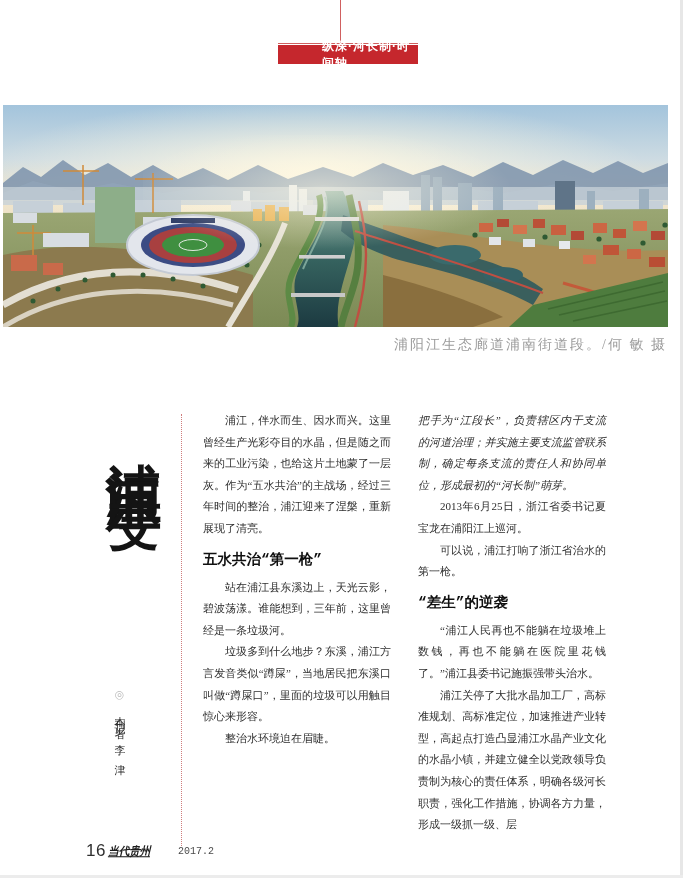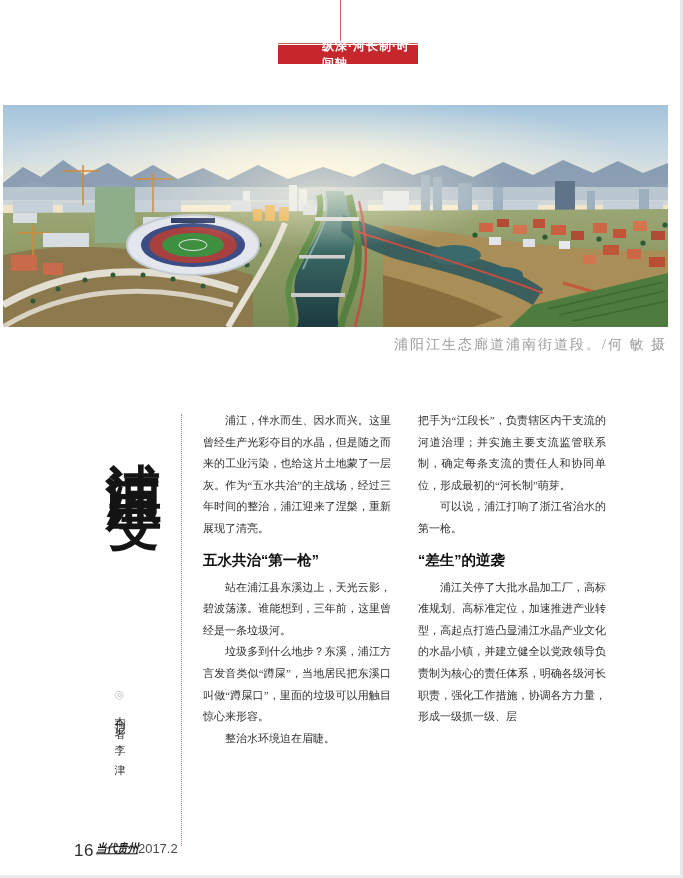--- a/index.html
+++ b/index.html
@@ -37,31 +37,31 @@
 
   
   .divider { position:absolute; left:181px; top:414px; height:432px; width:0;
              border-left:1px dotted #cf7d7d; }
 
   
   .columns { position:absolute; left:203px; top:410px; width:403px; display:flex; gap:27px; }
   .col { width:188px; font-size:11px; line-height:21.6px; color:#2e2e2e; text-align:justify;
          text-justify:inter-ideograph; word-break:break-all; }
   .col p { text-indent:2em; }
-  .col p.no-indent { text-indent:0; }
-  .col h2 { font-family:Liberation Sans, sans-serif; font-size:14.5px;
+  .col p.no-indent { text-indent:0;font-style:italic; }
+  .col h2 { font-family:Liberation Mono, monospace; font-size:14.5px;
             font-weight:bold; color:#101010; margin:10px 0 7px; line-height:20px; }
 
   
-  .footer { position:absolute; left:74px; top:841px; display:flex; align-items:flex-start; }
+  .footer { position:absolute; left:86px; top:841px; display:flex; align-items:center; }
   .page-num { font-family:"Liberation Sans","DejaVu Sans",sans-serif; font-size:17px;
               color:#2f2f2f; letter-spacing:0.5px; }
   .magazine { font-size:11px; font-weight:bold; font-style:italic; color:#1d1d1d;
               margin-left:2px; letter-spacing:-0.5px; transform:scaleY(1.05);text-decoration:underline; }
-  .issue { font-size:13px; color:#4a4a4a; font-family:Liberation Sans, sans-serif; }
+  .issue { font-size:10px; color:#4a4a4a; font-family:Liberation Mono, monospace;padding-left:28px; }
 </style>
 </head>
 <body>
 
 <div class="page">
 
   <div class="rule-v"></div>
   <div class="rule-h"></div>
   <div class="badge">纵深·河长制·时间轴</div>
 
@@ -238,22 +238,24 @@
   <div class="columns">
     <div class="col">
         <p>浦江，伴水而生、因水而兴。这里曾经生产光彩夺目的水晶，但是随之而来的工业污染，也给这片土地蒙了一层灰。作为“五水共治”的主战场，经过三年时间的整治，浦江迎来了涅槃，重新展现了清亮。</p>
         <h2>五水共治“第一枪”</h2>
         <p>站在浦江县东溪边上，天光云影，碧波荡漾。谁能想到，三年前，这里曾经是一条垃圾河。</p>
         <p>垃圾多到什么地步？东溪，浦江方言发音类似“蹲屎”，当地居民把东溪口叫做“蹲屎口”，里面的垃圾可以用触目惊心来形容。</p>
         <p>整治水环境迫在眉睫。</p>
       </div>
     <div class="col">
         <p class="no-indent">把手为“江段长”，负责辖区内干支流的河道治理；并实施主要支流监管联系制，确定每条支流的责任人和协同单位，形成最初的“河长制”萌芽。</p>
+        <p>2013年6月25日，浙江省委书记夏宝龙在浦阳江上巡河。</p>
         <p>可以说，浦江打响了浙江省治水的第一枪。</p>
         <h2>“差生”的逆袭</h2>
+        <p>“浦江人民再也不能躺在垃圾堆上数钱，再也不能躺在医院里花钱了。”浦江县委书记施振强带头治水。</p>
         <p>浦江关停了大批水晶加工厂，高标准规划、高标准定位，加速推进产业转型，高起点打造凸显浦江水晶产业文化的水晶小镇，并建立健全以党政领导负责制为核心的责任体系，明确各级河长职责，强化工作措施，协调各方力量，形成一级抓一级、层</p>
       </div>
   </div>
 
   <div class="footer">
     <span class="page-num">16</span>
     <span class="magazine">当代贵州</span>
     <span class="issue">2017.2</span>
   </div>
 

